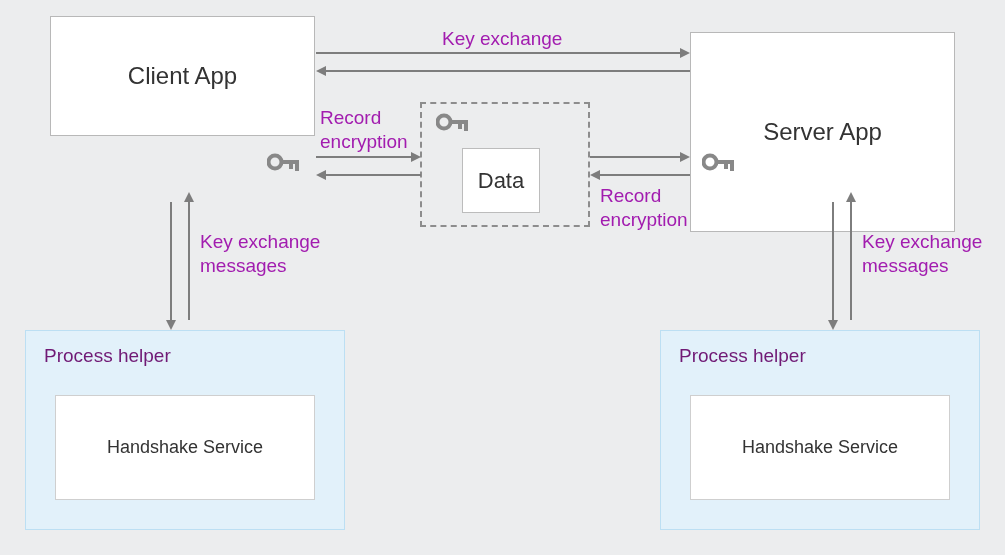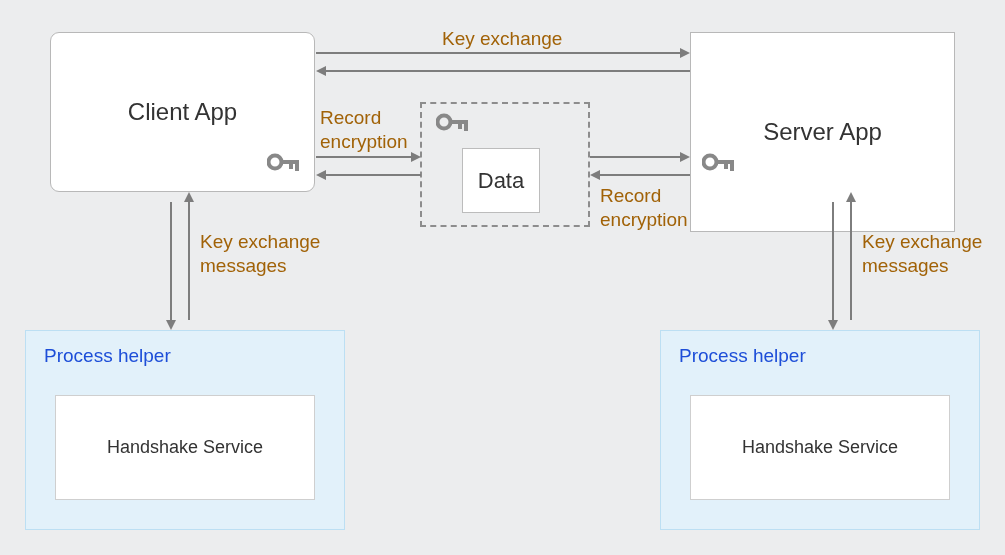--- a/index.html
+++ b/index.html
@@ -27,21 +27,21 @@
     position: absolute;
     background: #E2F1FA;
     border: 1px solid #bcdff3;
     box-sizing: border-box;
   }
   .helper-label {
     position: absolute;
     left: 18px;
     top: 14px;
     font-size: 19px;
-    color: #1d4ed8;
+    color: #701a75;
   }
   .hs-box {
     position: absolute;
     background: #fff;
     border: 1px solid #cfcfcf;
     box-sizing: border-box;
     display: flex;
     align-items: center;
     justify-content: center;
     font-size: 18px;
@@ -59,21 +59,21 @@
     box-sizing: border-box;
     display: flex;
     align-items: center;
     justify-content: center;
     font-size: 22px;
     color: #333;
   }
   .label {
     position: absolute;
     font-size: 19px;
-    color: #a16207;
+    color: #a21caf;
     line-height: 1.25;
     white-space: pre;
   }
   .arrow-line {
     position: absolute;
     background: #7d7d7d;
   }
   .arrow-head {
     position: absolute;
     width: 0;
@@ -102,21 +102,21 @@
   .key-icon {
     position: absolute;
     width: 34px;
     height: 20px;
     color: #888;
   }
 </style>
 </head>
 <body>
 
-<div class="box" style="left:50px; top:32px; width:265px; height:160px;border-radius:9px;">
+<div class="box" style="left:50px; top:16px; width:265px; height:120px;">
   <span>Client App</span>
 </div>
 
 <div class="box" style="left:690px; top:32px; width:265px; height:200px;">
   <span>Server App</span>
 </div>
 
 <div class="data-region" style="left:420px; top:102px; width:170px; height:125px;"></div>
 
 <div class="data-box" style="left:462px; top:148px; width:78px; height:65px;">

